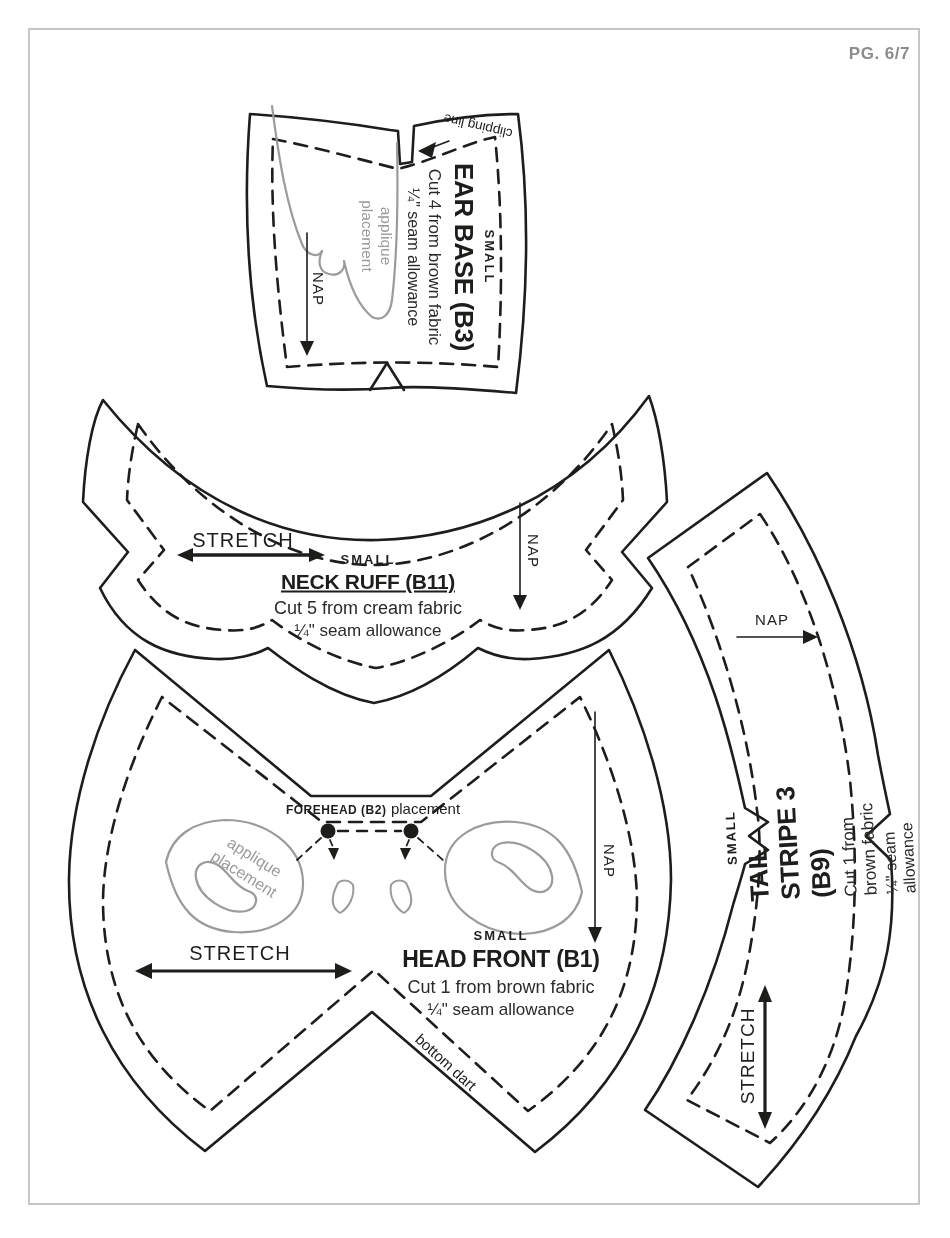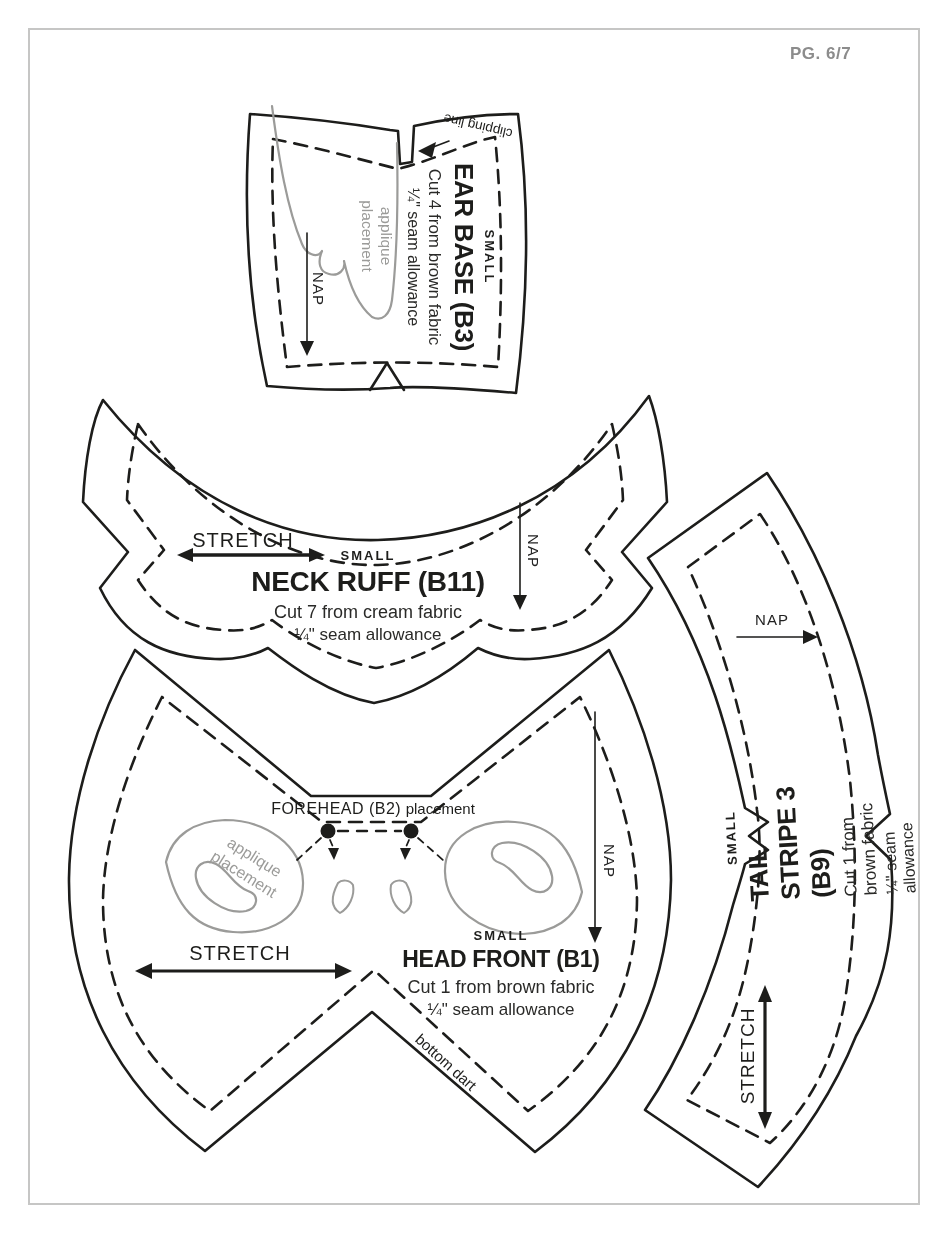--- a/index.html
+++ b/index.html
@@ -7,28 +7,28 @@
         font-family:"Liberation Sans",sans-serif;color:#1d1d1b;}
   #frame{position:absolute;left:28px;top:28px;width:892px;height:1177px;
          border:2px solid #c6c6c5;box-sizing:border-box;}
   svg{position:absolute;left:0;top:0;}
   .label{position:absolute;white-space:nowrap;color:#1d1d1b;line-height:1;}
   .center{transform:translate(-50%,-50%);}
   .block{position:absolute;display:flex;flex-direction:column;align-items:center;}
   .size-tag{font-weight:bold;font-size:13px;letter-spacing:2px;}
   .piece-title{font-weight:bold;letter-spacing:-0.3px;margin-top:3px;}
   .piece-line{font-size:17px;margin-top:4px;color:#2a2a28;}
-  .t26{font-size:26px;} .t27{font-size:28px;} .t29{font-size:23px;}
+  .t26{font-size:26px;} .t27{font-size:21px;text-decoration:underline;} .t29{font-size:23px;}
   .nap-label{font-size:15px;letter-spacing:1px;color:#222;}
   .stretch-label{font-size:20px;letter-spacing:1px;color:#1d1d1b;}
   .gray-label{color:#9b9b99;font-size:15.5px;line-height:1.25;text-align:center;}
   .small-note{font-size:13.5px;color:#1d1d1b;}
-  .forehead-bold{font-weight:normal;font-size:16px;letter-spacing:.5px;}
+  .forehead-bold{font-weight:bold;font-size:12px;letter-spacing:.5px;}
   .forehead-reg{font-size:15px;font-weight:normal;}
-  #pg-num{position:absolute;left:790px;top:44px;width:120px;
+  #pg-num{position:absolute;left:790px;top:44px;width:120px;text-align:right;
           font-size:17px;font-weight:bold;letter-spacing:.5px;color:#8c8c8c;}
 </style>
 </head>
 <body>
 
 <div id="page">
   <div id="frame"></div>
   <div id="pg-num">PG. 6/7</div>
 
   <svg width="950" height="1238" viewBox="0 0 950 1238">
@@ -198,21 +198,21 @@
   <div class="label small-note center" style="left:478px;top:126px;transform:translate(-50%,-50%) rotate(193deg);">clipping line</div>
   <div class="label gray-label center" style="left:377px;top:236px;transform:translate(-50%,-50%) rotate(90deg);">
     <div>applique</div>
     <div>placement</div>
   </div>
 
   <div class="label stretch-label center" style="left:243px;top:540px;">STRETCH</div>
   <div class="block" style="left:368px;top:596px;transform:translate(-50%,-50%);">
     <div class="size-tag">SMALL</div>
     <div class="piece-title t27">NECK RUFF (B11)</div>
-    <div class="piece-line" style="font-size:18px;">Cut 7 from cream fabric</div>
+    <div class="piece-line" style="font-size:18px;">Cut 5 from cream fabric</div>
     <div class="piece-line" style="font-size:17px;margin-top:2px;">¼" seam allowance</div>
   </div>
   <div class="label nap-label center" style="left:533px;top:551px;transform:translate(-50%,-50%) rotate(90deg);">NAP</div>
 
   <div class="label center" style="left:373px;top:809px;">
     <span class="forehead-bold">FOREHEAD (B2)</span>
     <span class="forehead-reg">placement</span>
   </div>
   <div class="label gray-label center" style="left:249px;top:866px;font-size:16px;transform:translate(-50%,-50%) rotate(32deg);">
     <div>applique</div>

